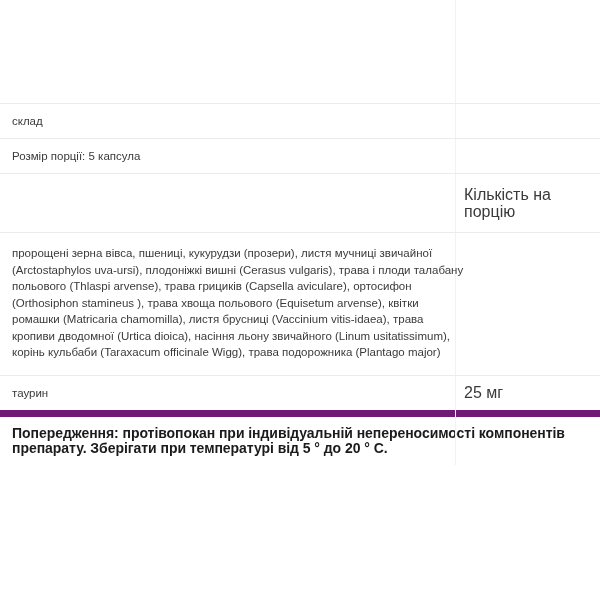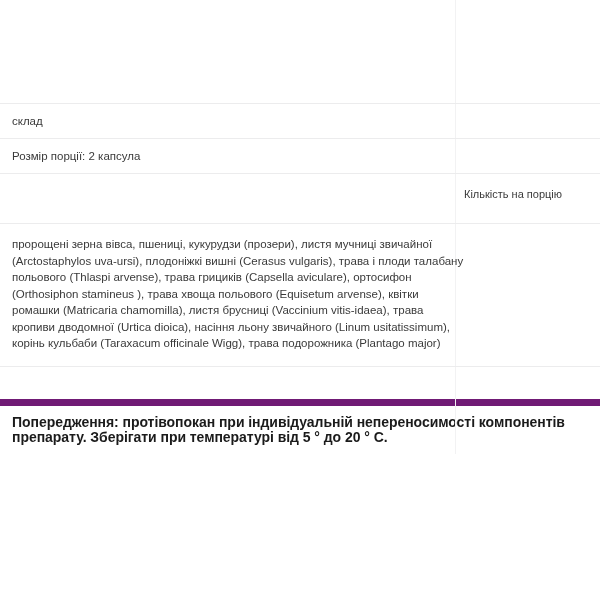--- a/index.html
+++ b/index.html
@@ -22,40 +22,40 @@
     width: 600px;
     box-sizing: border-box;
     padding-top: 103px;
   }
 
   
   .row {
     position: relative;
     box-sizing: border-box;
     display: flex;
-    align-items: flex-start;
+    align-items: center;
     border-top: 1px solid #ececed;
     padding: 9px 8px 9px 12px;
     min-height: 33px;
   }
   .row:first-child {
     border-top: 1px solid #ececed;
   }
 
   .row-label {
     font-size: 11.5px;
     line-height: 16px;
     color: #3a3a3a;
     flex: 0 0 452px;
     max-width: 452px;
     word-wrap: break-word;
   }
 
   .row-amount {
-    font-size: 11px;
+    font-size: 16px;
     line-height: 16px;
     color: #3a3a3a;
     flex: 1 1 auto;
     padding-left: 0px;
   }
 
   
   .row-head {
     min-height: 50px;
     padding-top: 12px;
@@ -106,33 +106,35 @@
 <div class="facts-panel">
 
   <div class="col-divider"></div>
 
   <div class="row">
     <div class="row-label">склад</div>
     <div class="row-amount"></div>
   </div>
 
   <div class="row">
-    <div class="row-label">Розмір порції: 2 капсула</div>
+    <div class="row-label">Розмір порції: 5 капсула</div>
     <div class="row-amount"></div>
   </div>
 
 
   <div class="row row-head">
     <div class="row-label"></div>
     <div class="row-amount">Кількість на порцію</div>
   </div>
 
 
   <div class="row row-ingredients">
     <div class="ingredients-text">пророщені зерна вівса, пшениці, кукурудзи (прозери), листя мучниці звичайної (Arctostaphylos uva-ursi), плодоніжкі вишні (Cerasus vulgaris), трава і плоди талабану польового (Thlaspi arvense), трава грициків (Capsella aviculare), ортосифон (Orthosiphon stamineus ), трава хвоща польового (Equisetum arvense), квітки ромашки (Matricaria chamomilla), листя брусниці (Vaccinium vitis-idaea), трава кропиви дводомної (Urtica dioica), насіння льону звичайного (Linum usitatissimum), корінь кульбаби (Taraxacum officinale Wigg), трава подорожника (Plantago major)</div>
   </div>
 
   <div class="row">
+    <div class="row-label">таурин</div>
+    <div class="row-amount">25 мг</div>
   </div>
 
   <div class="warning">Попередження: протівопокан при індивідуальній непереносимості компонентів препарату. Зберігати при температурі від 5 ° до 20 ° С.</div>
 
 </div>
 
 </body></html>

